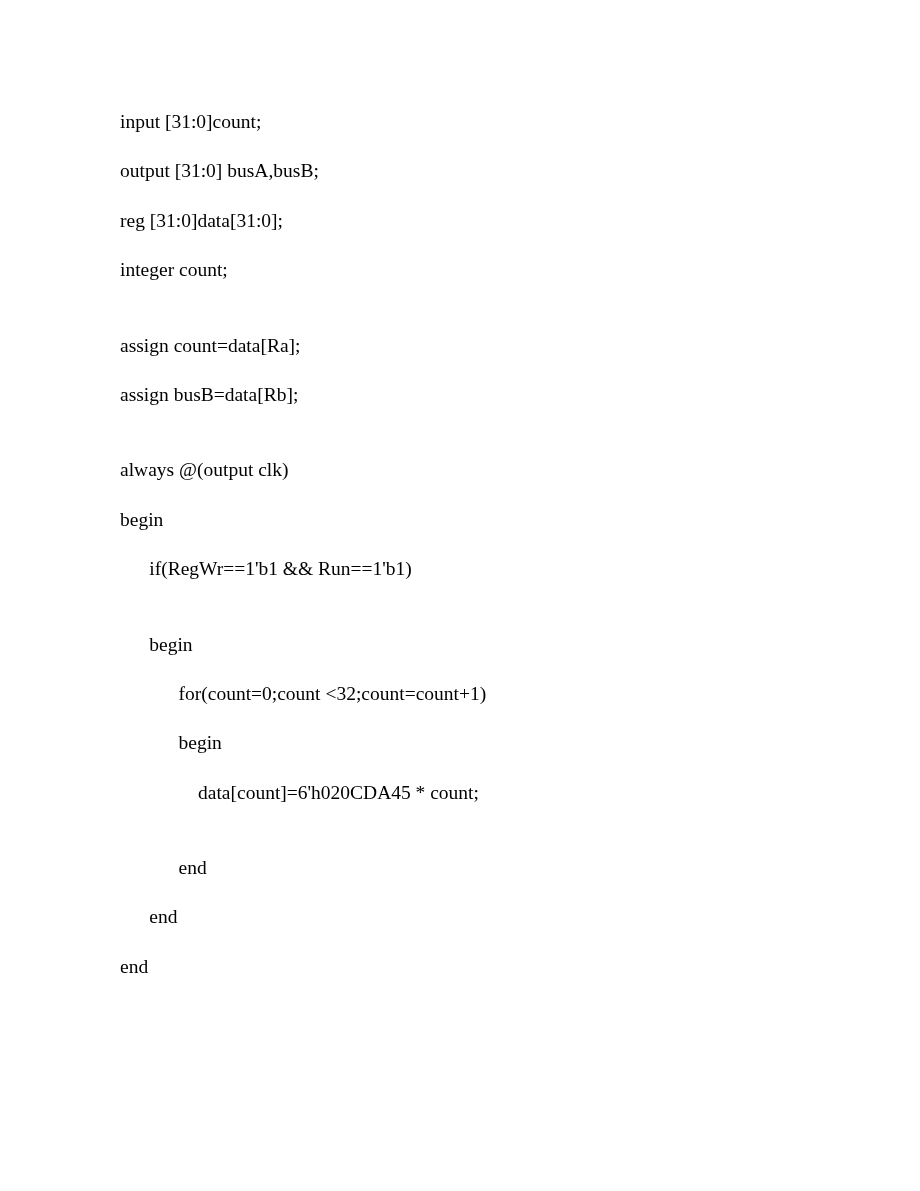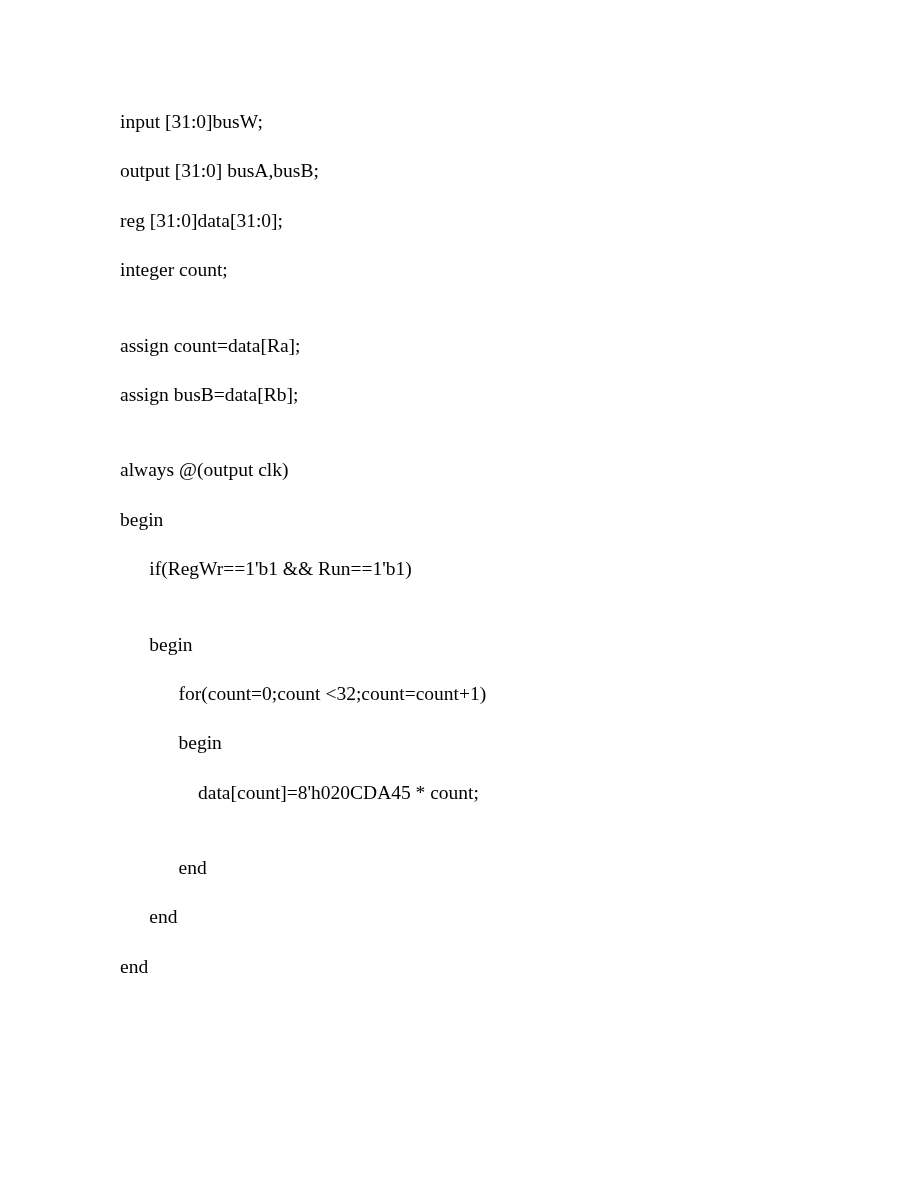--- a/index.html
+++ b/index.html
@@ -23,33 +23,33 @@
     margin: 0 0 26px 0;
   }
   .gap {
     height: 26px;
   }
 </style>
 </head>
 <body>
 
 <div class="page">
-  <div class="code-line">input [31:0]busW;</div>
+  <div class="code-line">input [31:0]count;</div>
   <div class="code-line">output [31:0] busA,busB;</div>
   <div class="code-line">reg [31:0]data[31:0];</div>
   <div class="code-line">integer count;</div>
   <div class="gap"></div>
   <div class="code-line">assign count=data[Ra];</div>
   <div class="code-line">assign busB=data[Rb];</div>
   <div class="gap"></div>
   <div class="code-line">always @(output clk)</div>
   <div class="code-line">begin</div>
   <div class="code-line">      if(RegWr==1'b1 &amp;&amp; Run==1'b1)</div>
   <div class="gap"></div>
   <div class="code-line">      begin</div>
   <div class="code-line">            for(count=0;count &lt;32;count=count+1)</div>
   <div class="code-line">            begin</div>
-  <div class="code-line">                data[count]=8'h020CDA45 * count;</div>
+  <div class="code-line">                data[count]=6'h020CDA45 * count;</div>
   <div class="gap"></div>
   <div class="code-line">            end</div>
   <div class="code-line">      end</div>
   <div class="code-line">end</div>
 </div>
 
 </body></html>

